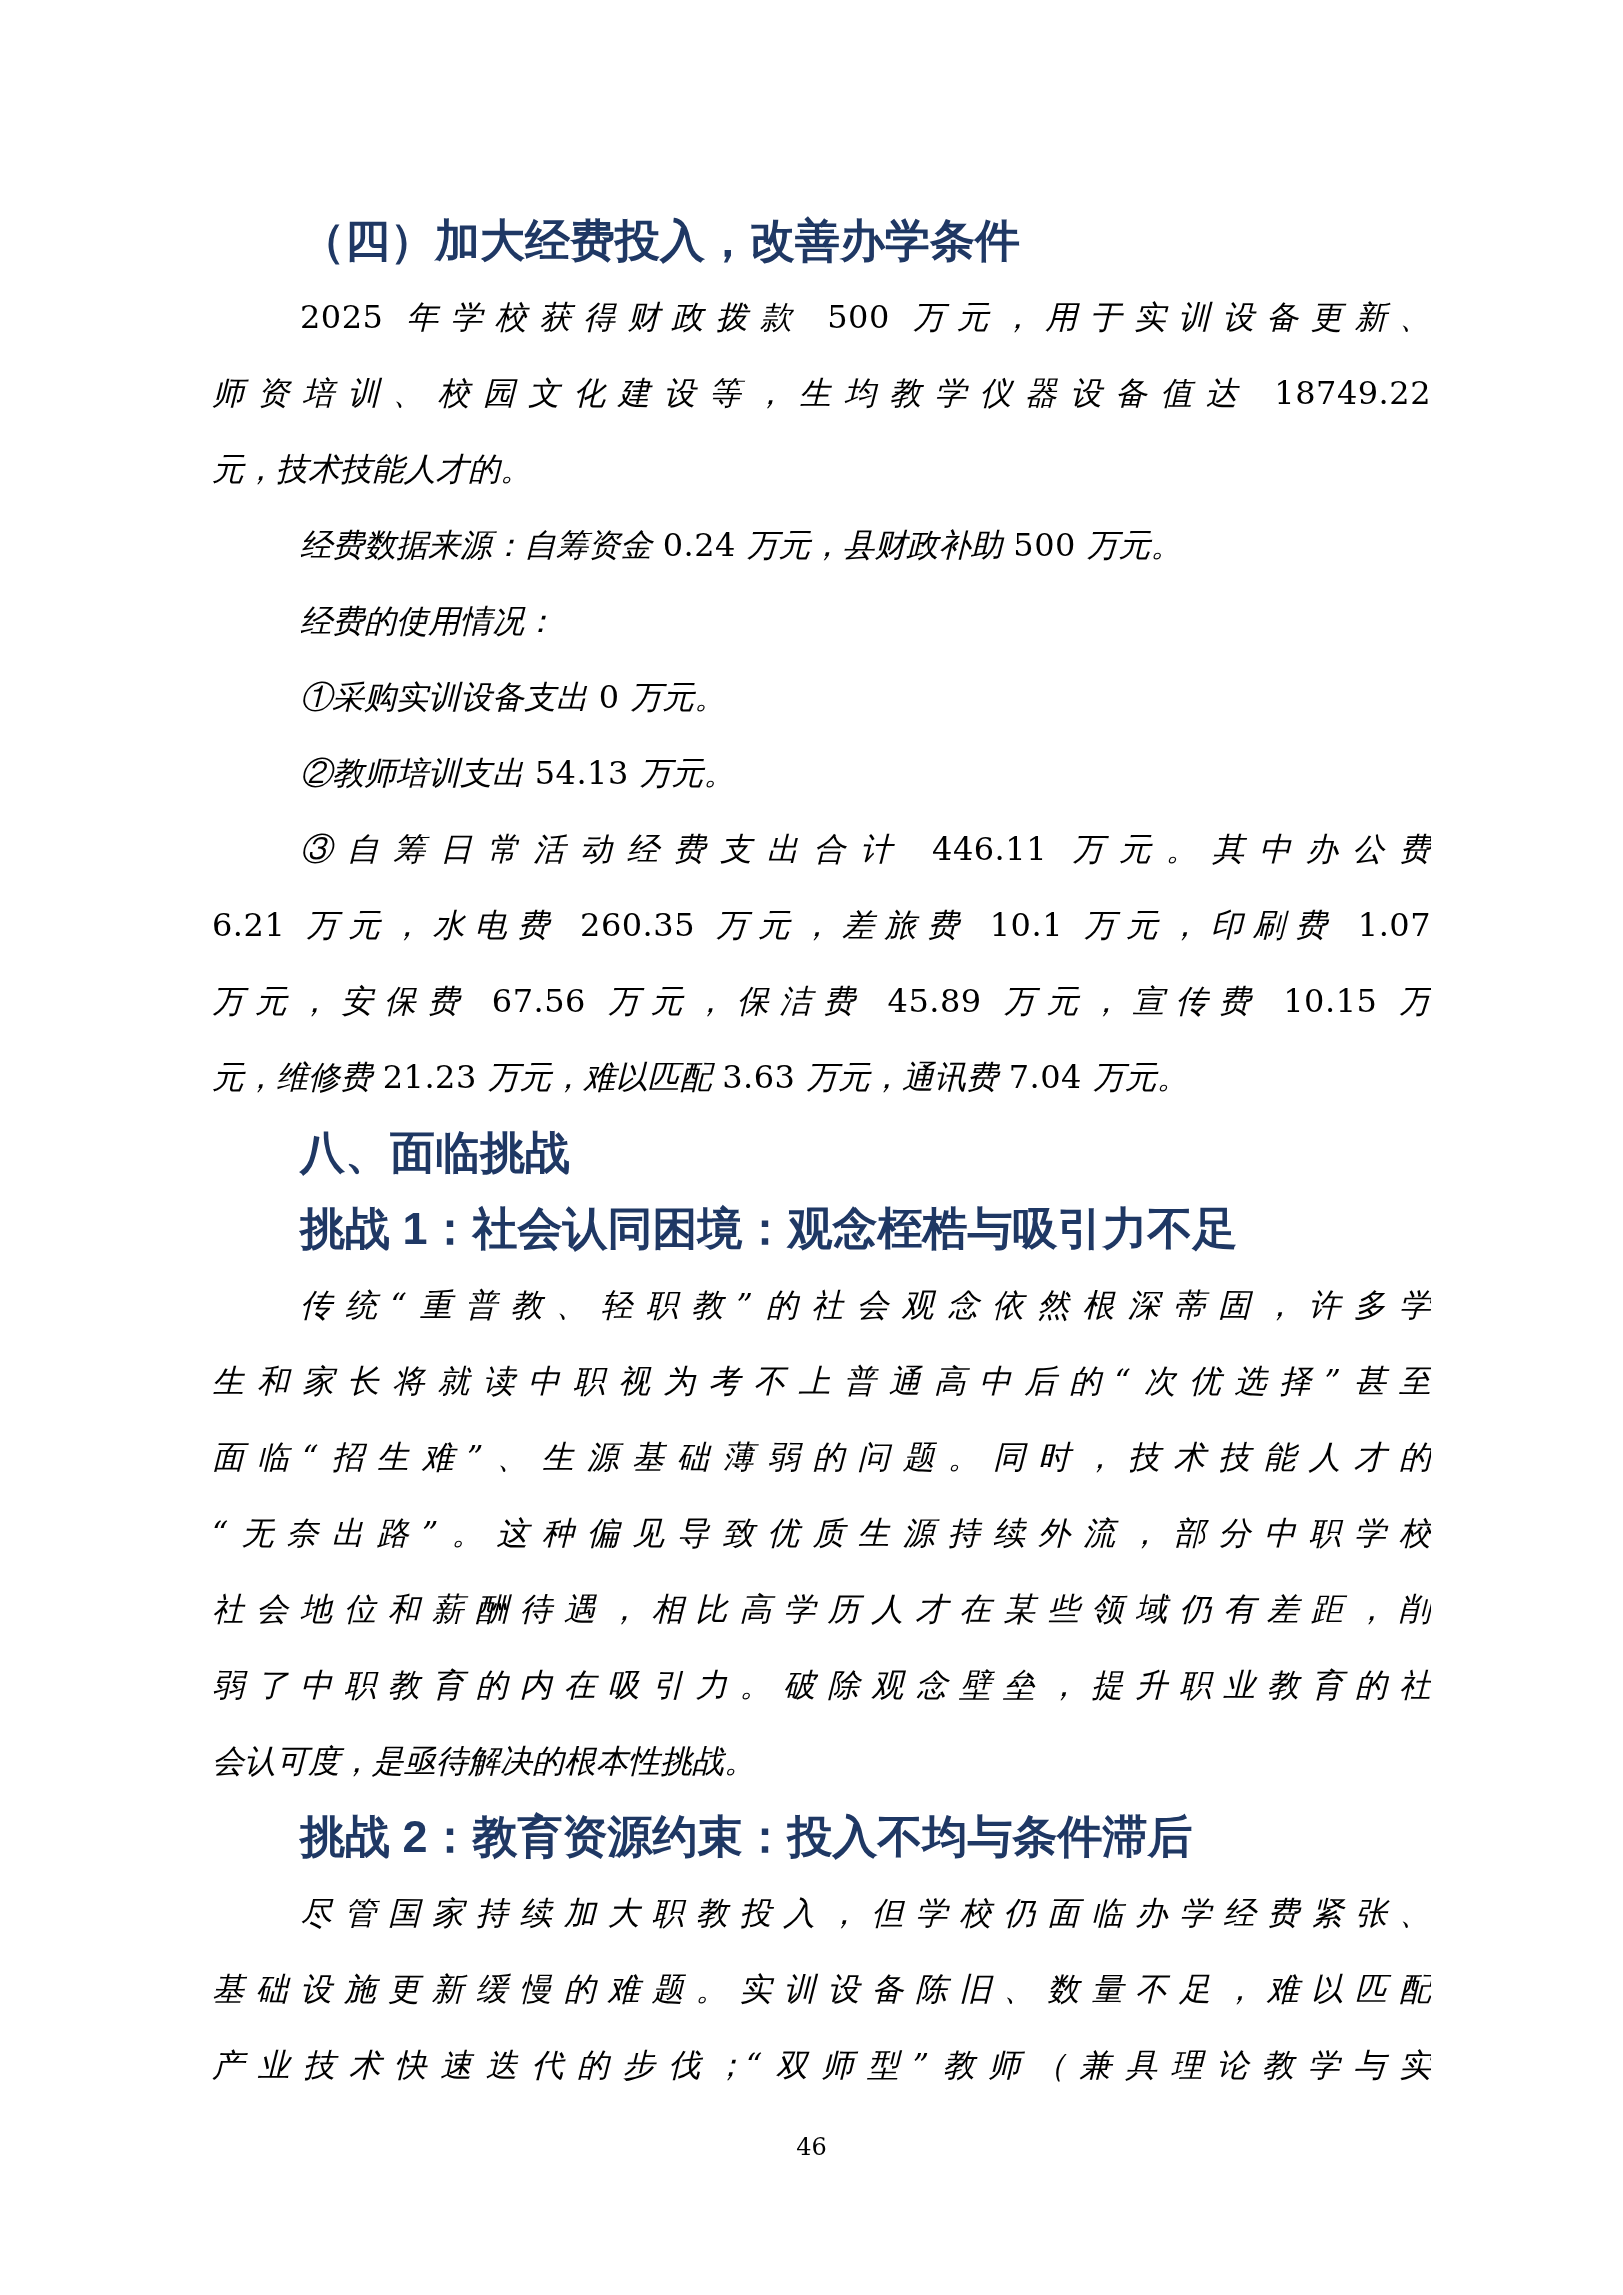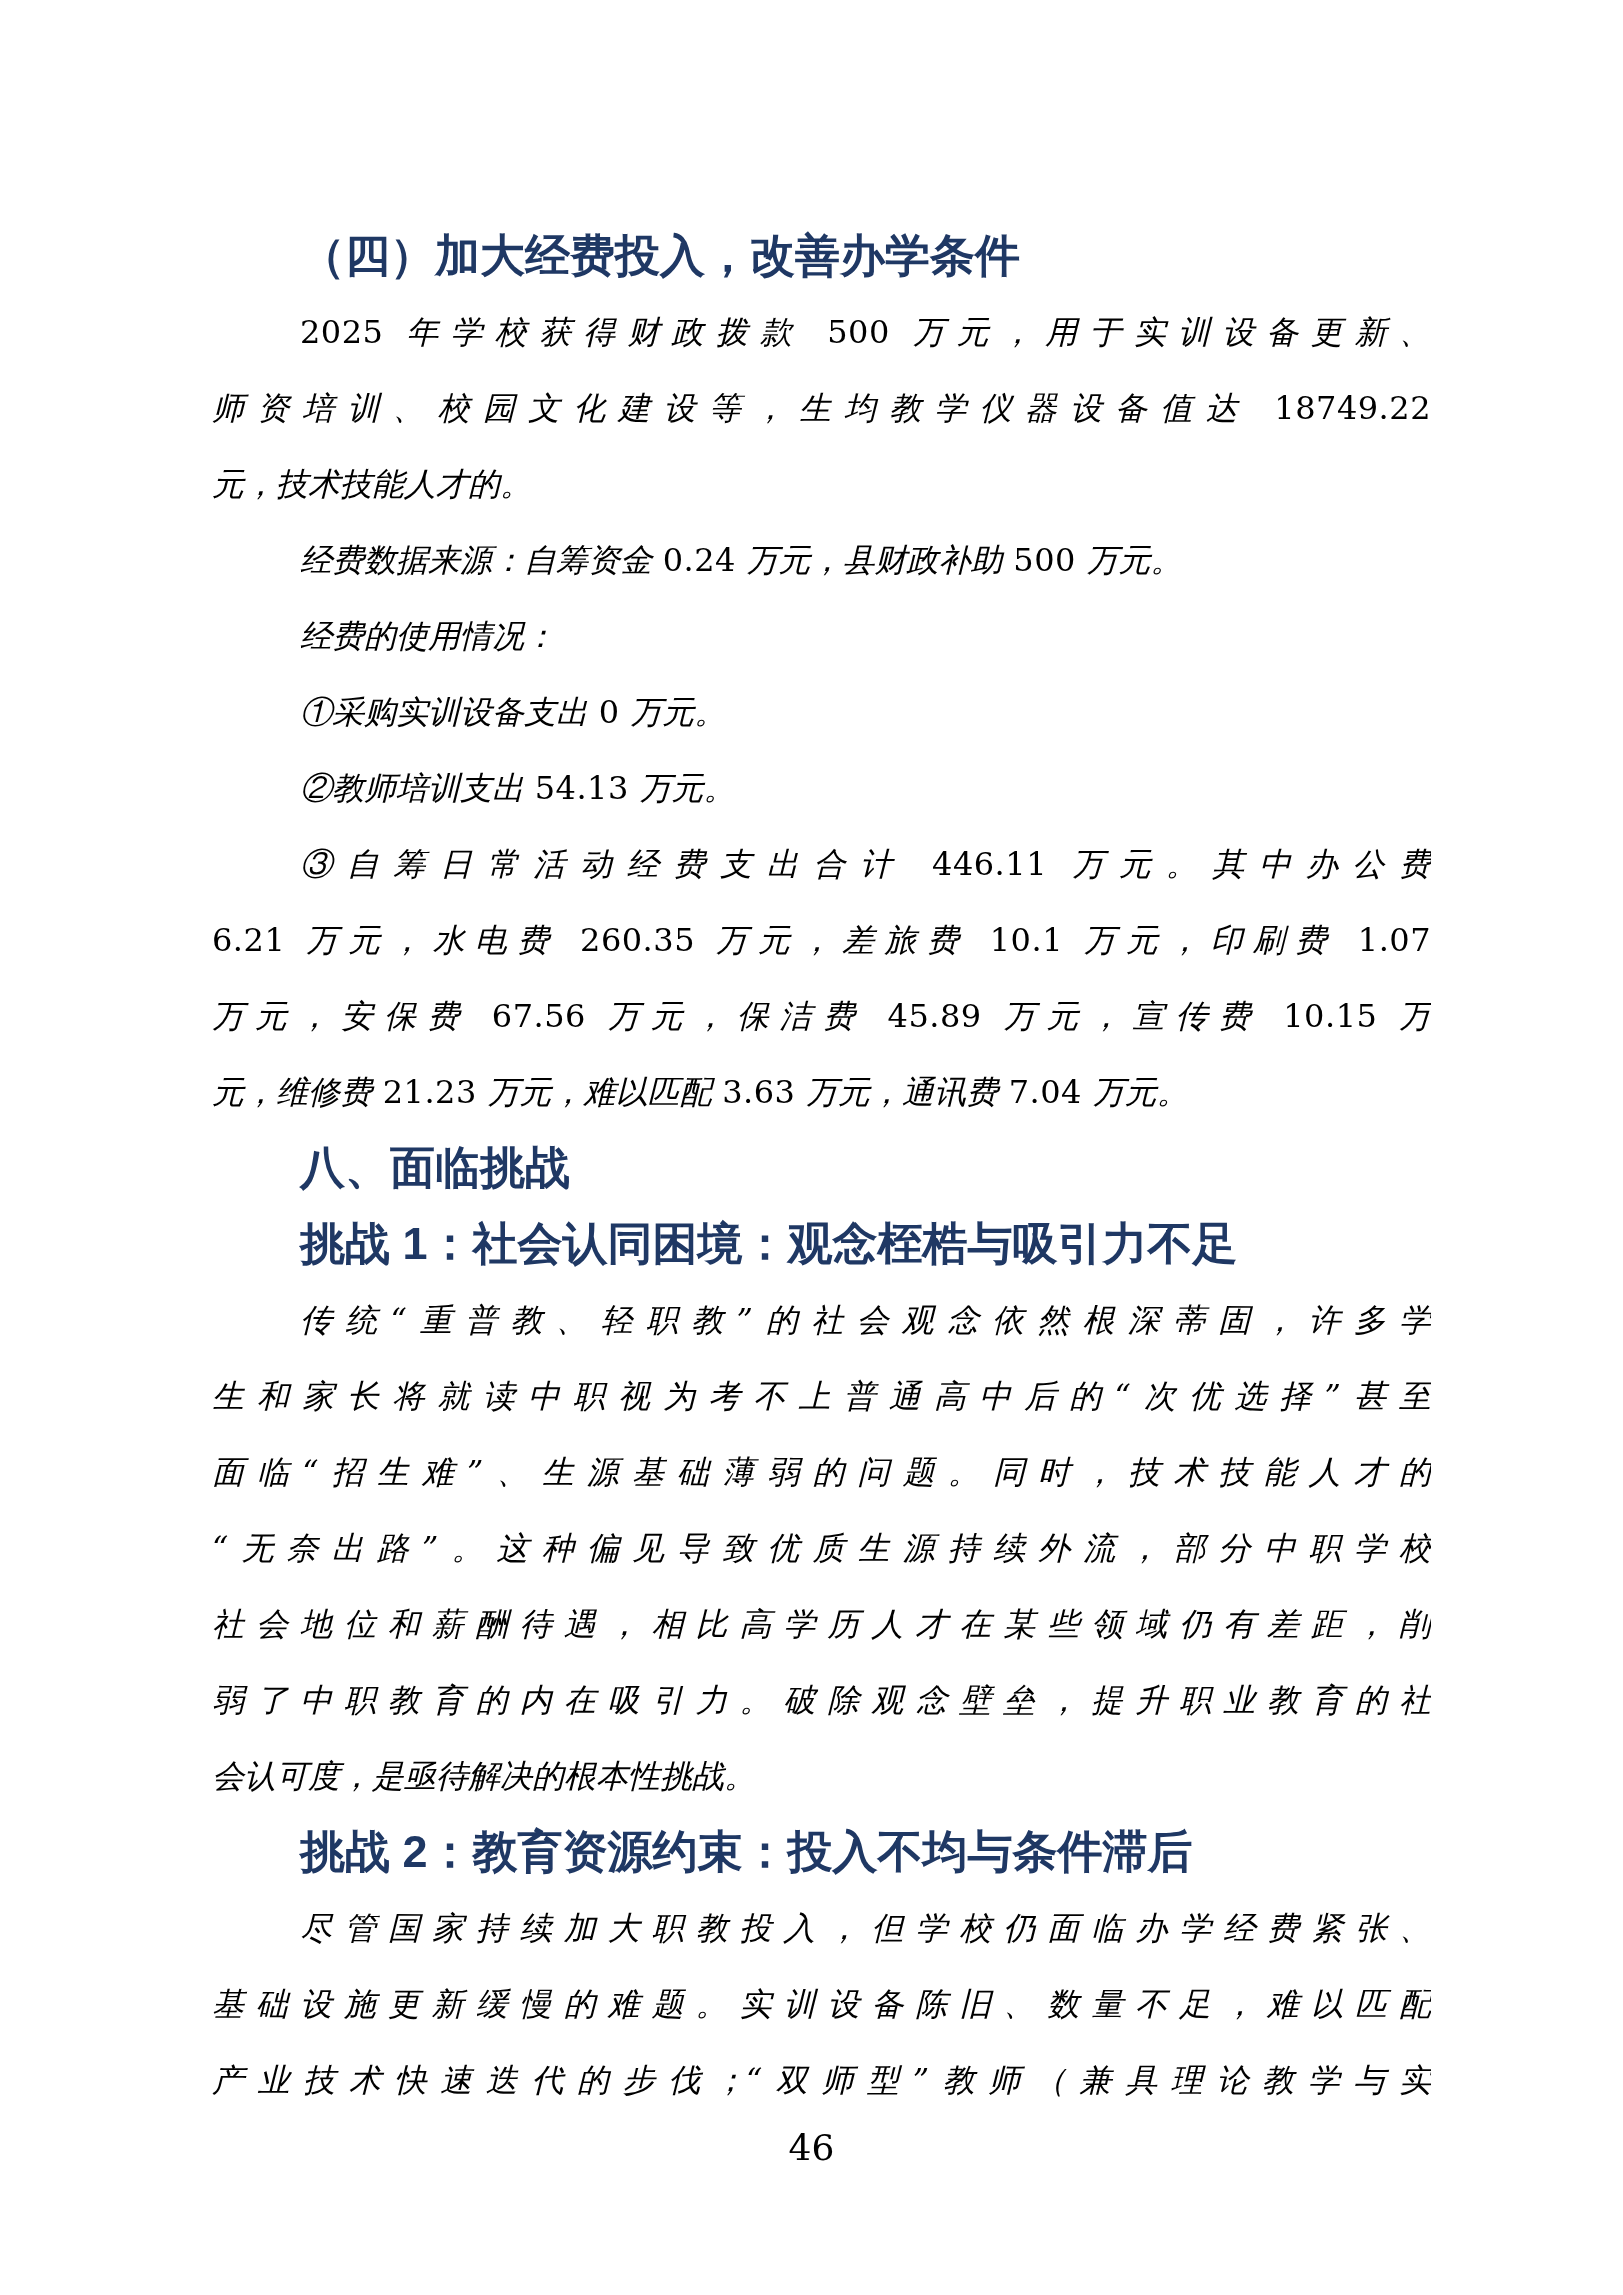--- a/index.html
+++ b/index.html
@@ -12,21 +12,21 @@
     width: 1623px;
     height: 2295px;
     background: #ffffff;
     overflow: hidden;
     font-family: "DejaVu Serif", "Liberation Serif", serif;
     color: #000000;
   }
   .content {
     position: absolute;
     left: 212px;
-    top: 218px;
+    top: 203px;
     width: 1219px;
   }
   .block { margin: 0; padding: 0; }
   .line {
     height: 76px;
     line-height: 76px;
     font-size: 32px;
     overflow: hidden;
     white-space: normal;
   }
@@ -48,21 +48,21 @@
   }
   .footer {
     position: absolute;
     left: 0;
     top: 2122px;
     width: 100%;
     text-align: center;
   }
   .pagenum {
     font-family: "DejaVu Serif", "Liberation Serif", serif;
-    font-size: 36px;
+    font-size: 24px;
     line-height: 51px;
     color: #000000;
   }
 </style>
 </head>
 <body>
 
 <div class="page">
   <div class="content" id="doc">
       <div class="block">

